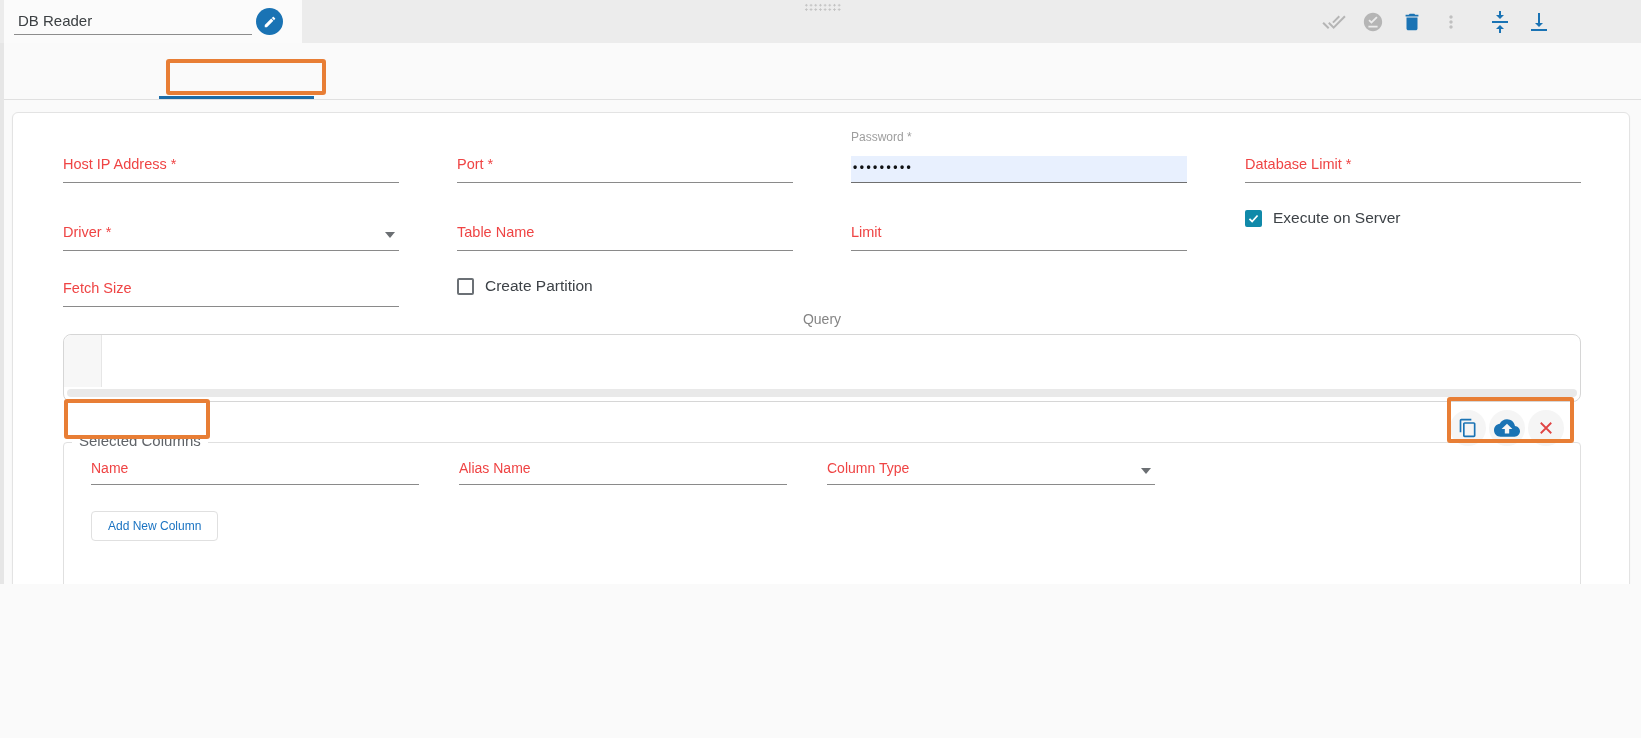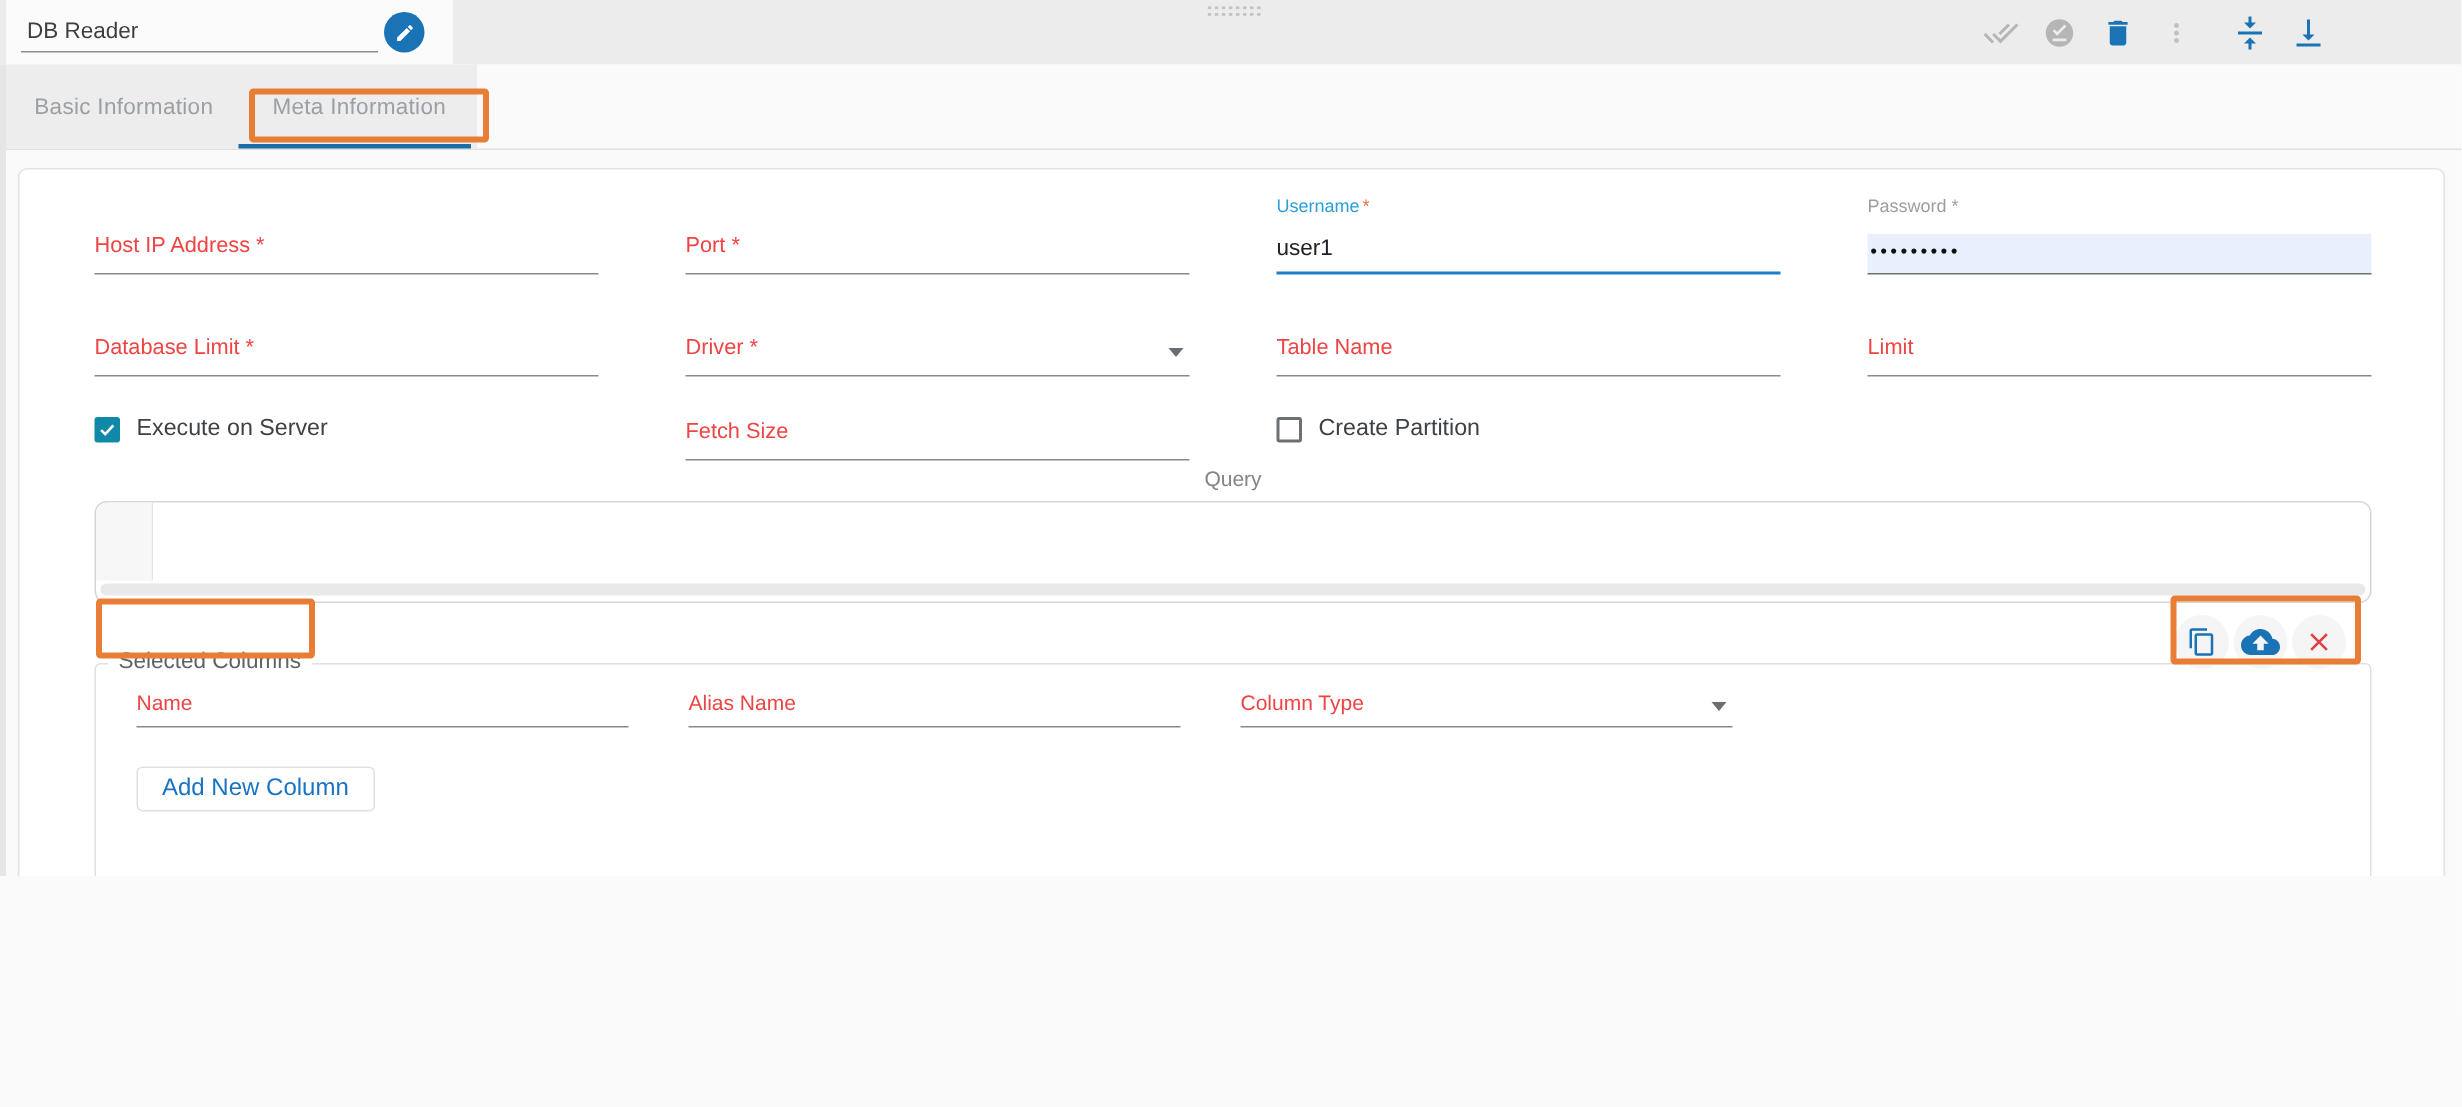--- a/index.html
+++ b/index.html
@@ -77,21 +77,21 @@
   .legend { position: absolute; top: -11px; left: 8px; background: #fff; padding: 0 7px;
             font-size: 15px; color: #5f6368; }
   .fs-icons { position: absolute; top: -33px; right: 16px; display: flex; gap: 3px; }
   .icon-circle { width: 36px; height: 36px; border-radius: 50%; background: #f5f5f5; border: none;
                  display: flex; align-items: center; justify-content: center; cursor: pointer; }
   .fs-grid { display: grid; grid-template-columns: repeat(3, 328px); column-gap: 40px; padding: 6px 0 0 27px; }
   .fs-grid .fld { height: 36px; }
   .fs-grid .fld .ph { bottom: 9px; font-size: 14px; }
   .fs-grid .dd-arrow { bottom: 11px; }
   .add-btn { margin: 26px 16px 0 27px; height: 30px; padding: 0 16px; background: #fff;
-             border: 1px solid #e0e0e0; border-radius: 4px; color: #1a73c2; font-size: 16px;
+             border: 1px solid #e0e0e0; border-radius: 4px; color: #1a73c2; font-size: 12px;
              font-family: "Liberation Sans", sans-serif; cursor: pointer; }
 
   
   .ann { position: absolute; border: 4px solid #e87e35; border-radius: 3px; pointer-events: none; }
   .ann-tab   { left: 166px; top: 59px;  width: 160px; height: 36px; }
   .ann-legend{ left: 64px;  top: 399px; width: 146px; height: 40px; }
   .ann-icons { left: 1447px; top: 397px; width: 127px; height: 46px; }
 </style>
 </head>
 <body>
@@ -138,43 +138,34 @@
       </button>
       <button class="tb-btn">
         <svg width="24" height="24" viewBox="0 0 24 24">
             <path fill="#1a73b4" d="M16 13h-3V3h-2v10H8l4 4 4-4zM4 19v2h16v-2H4z"></path>
           </svg>
       </button>
     </div>
   </div>
 
   <div class="tabs-band">
-    <div class="tabs-strip">
-      <div class="tab">Basic Information</div>
-      <div class="tab">Meta Information</div>
-    </div>
     <div class="active-underline"></div>
   </div>
   <div class="left-edge"></div>
 
   <div class="panel">
 
     <div class="form-grid">
 
       <div class="fld">
         <span class="ph">Host IP Address *</span>
         <span class="line"></span>
       </div>
       <div class="fld">
         <span class="ph">Port *</span>
-        <span class="line"></span>
-      </div>
-      <div class="fld focused">
-        <span class="small-label blue"><span>Username</span><span class="star">*</span></span>
-        <span class="value">user1</span>
         <span class="line"></span>
       </div>
       <div class="fld pwd">
         <span class="small-label">Password *</span>
         <span class="pwd-bg"></span>
         <span class="pwd-dots">•••••••••</span>
         <span class="line"></span>
       </div>
 
       <div class="fld">

